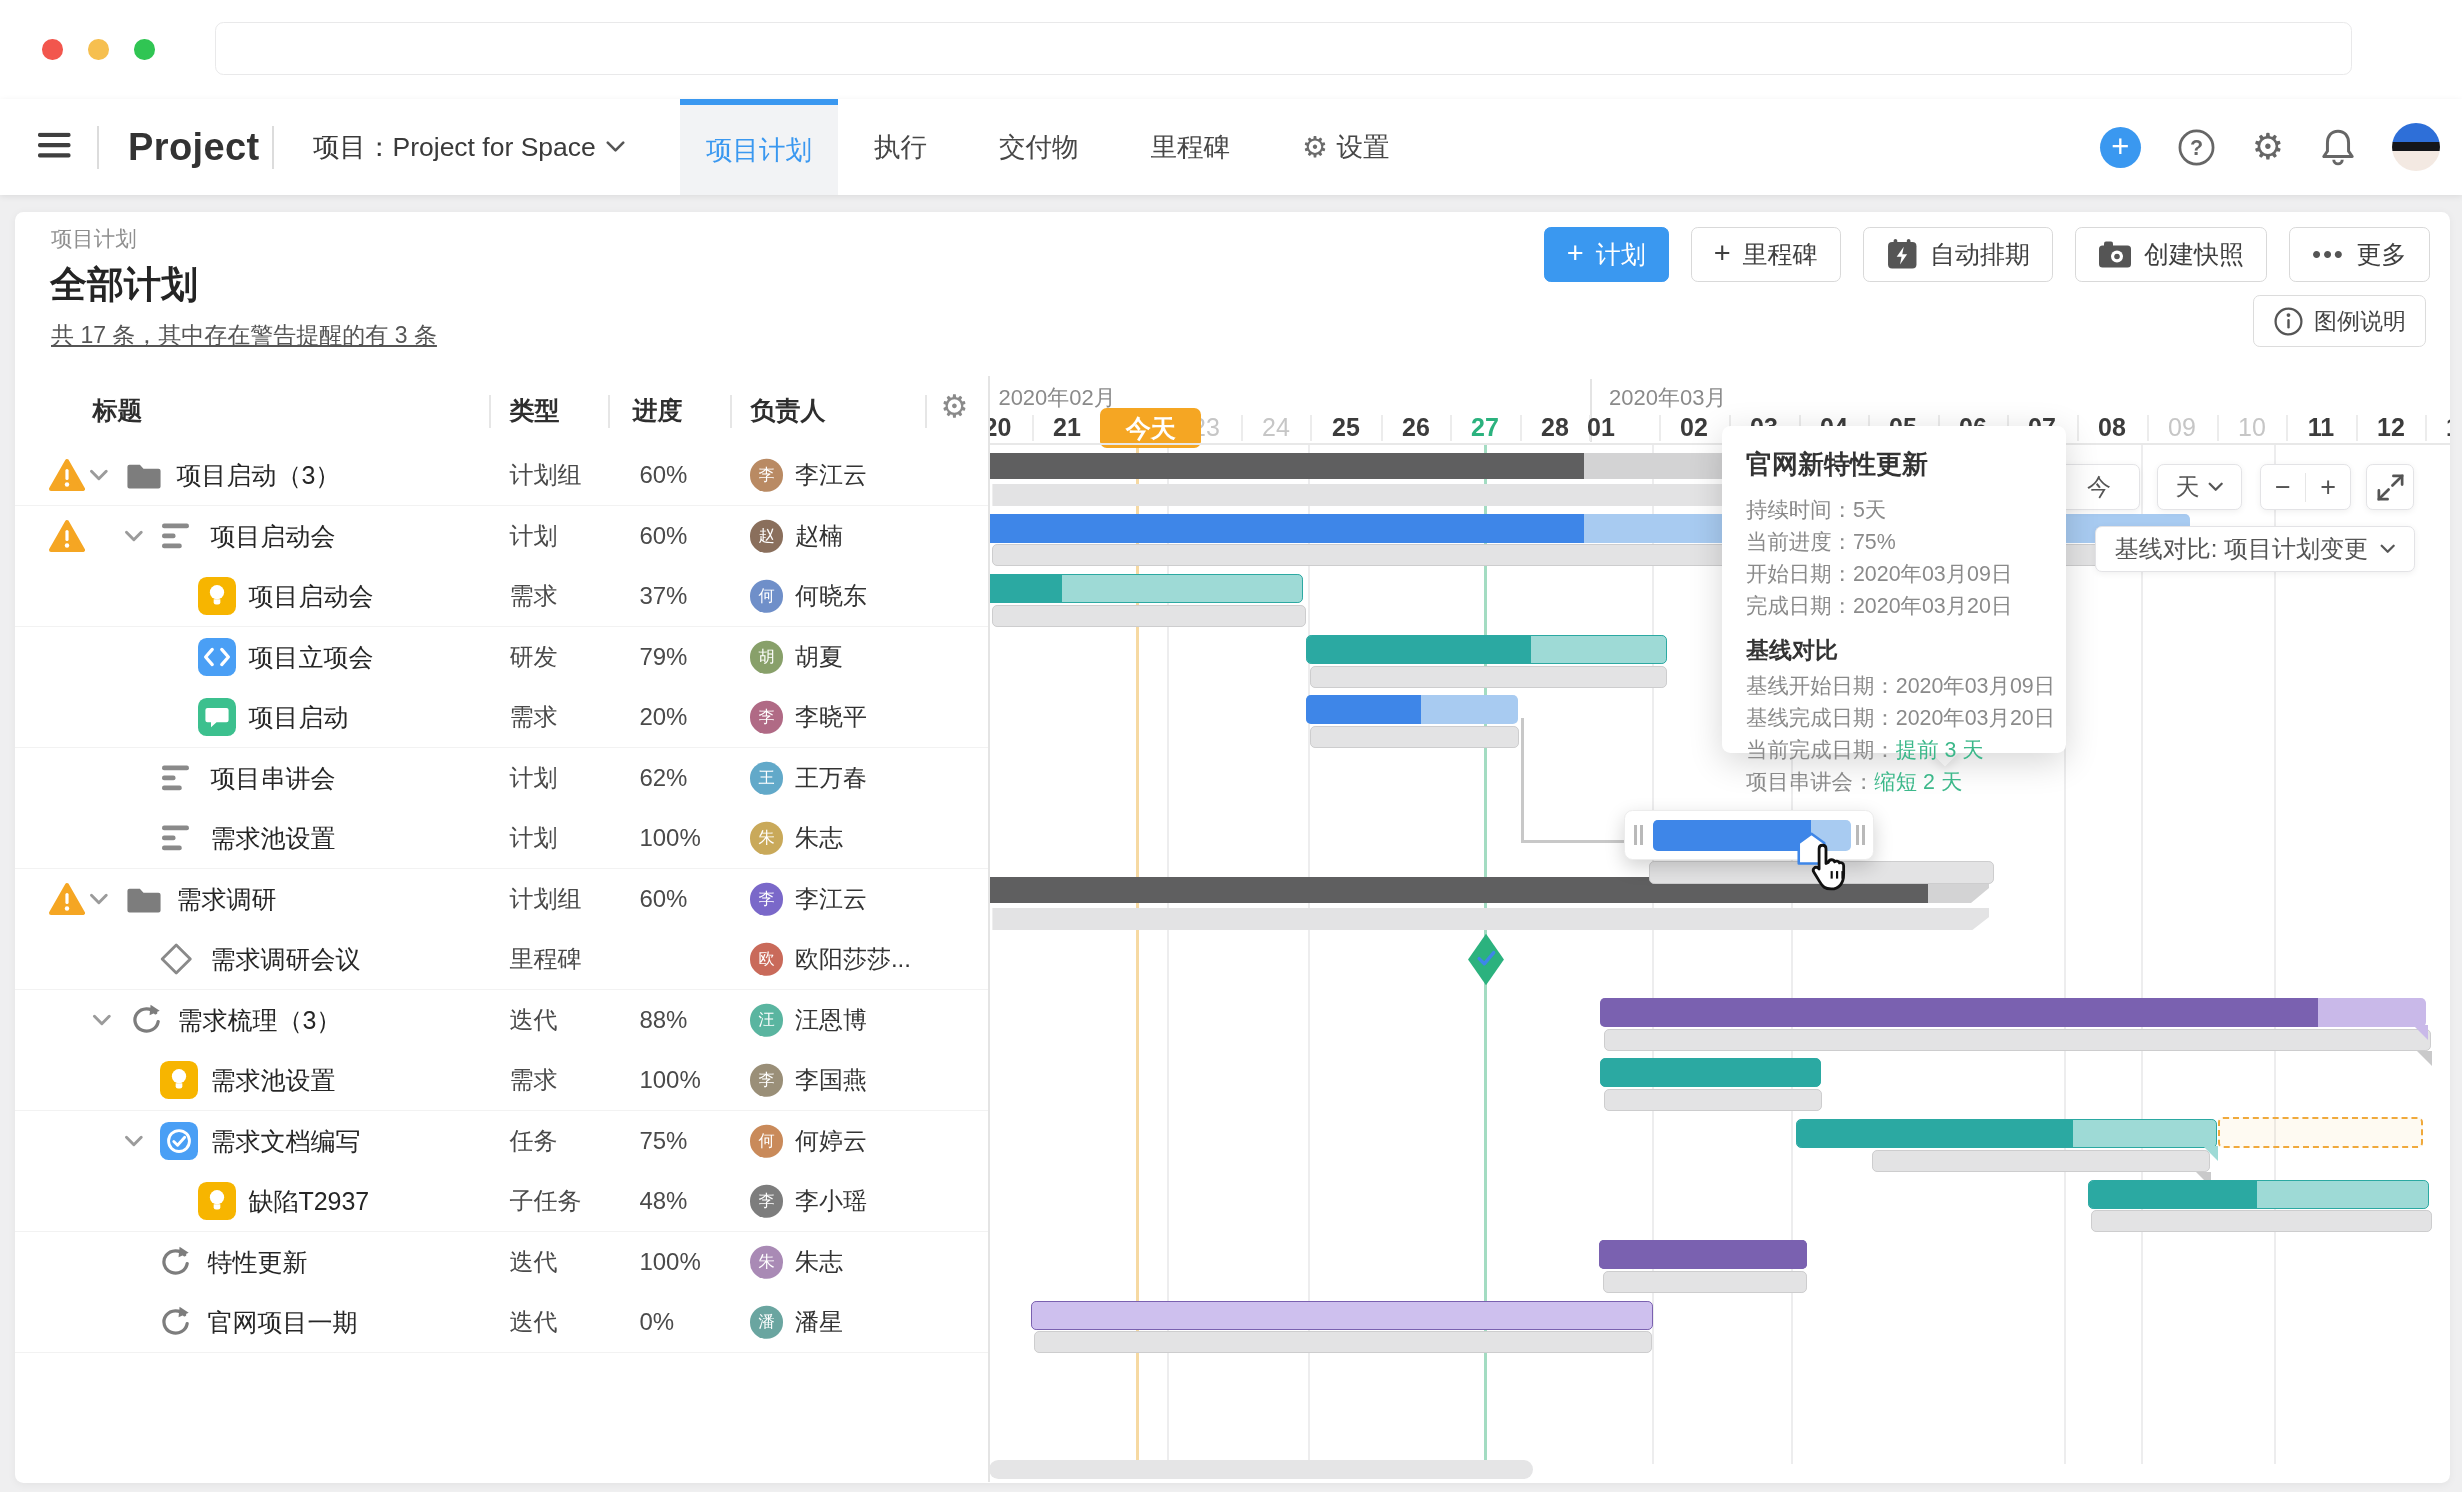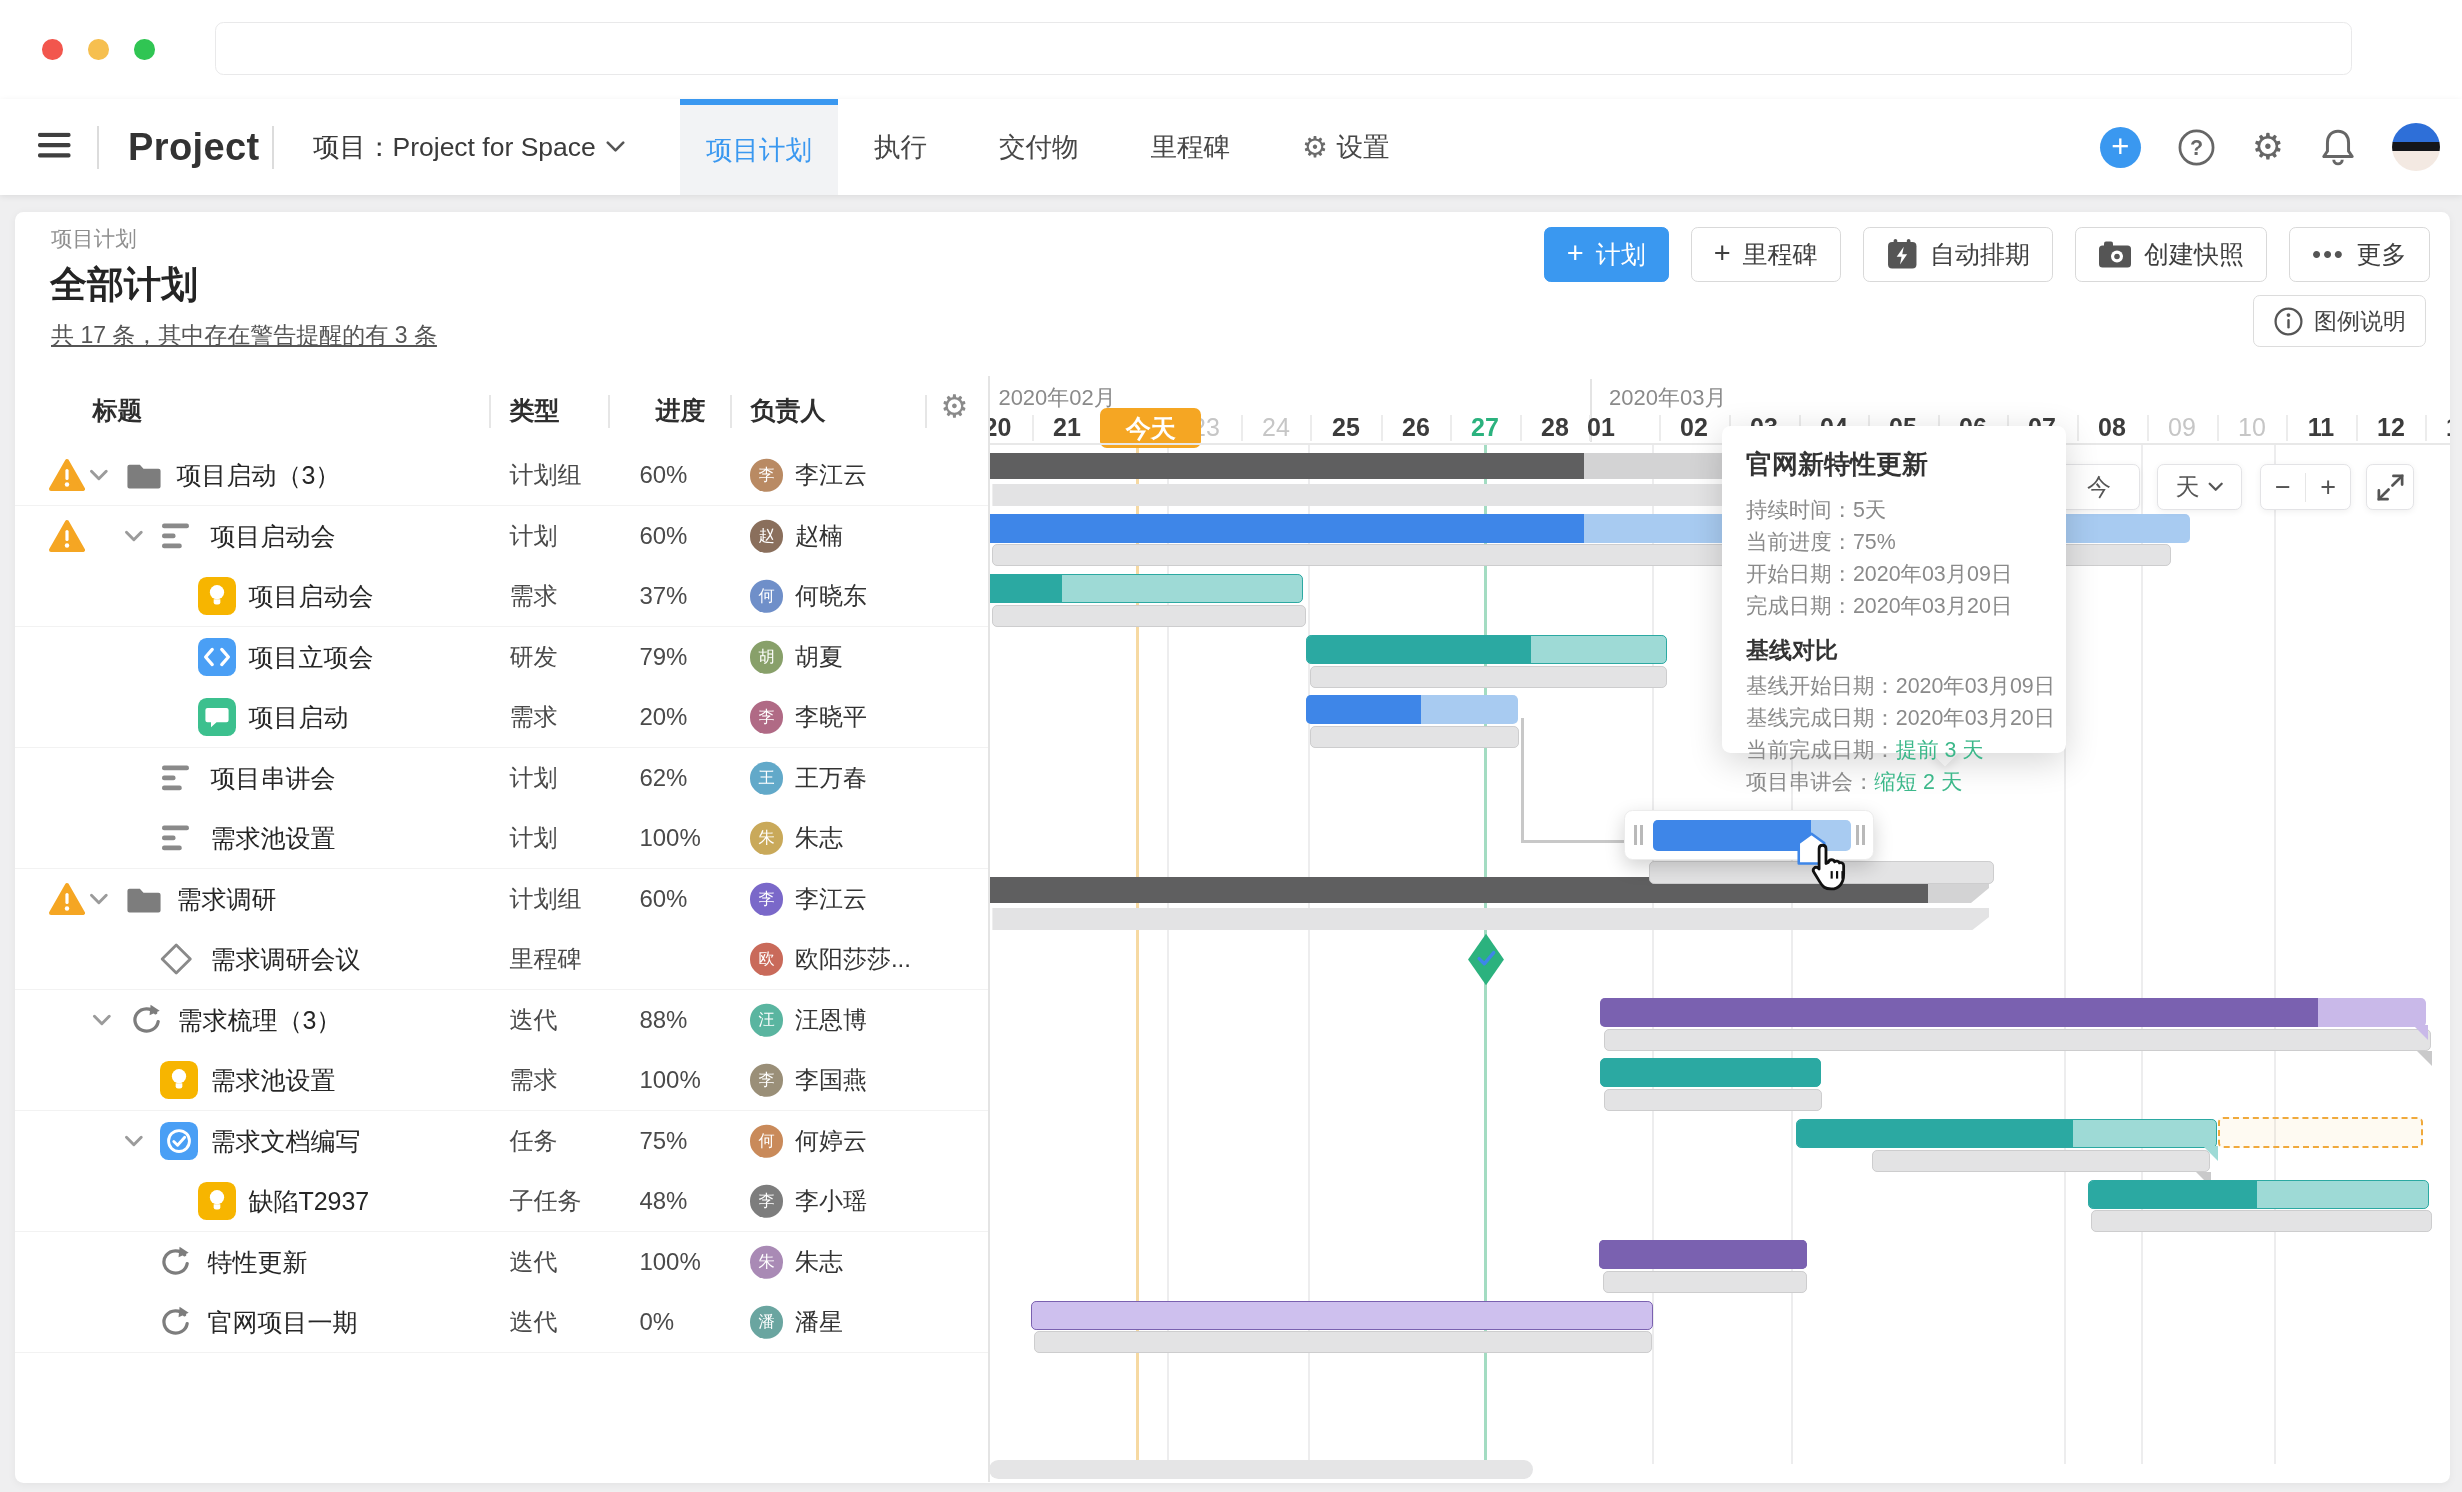--- a/index.html
+++ b/index.html
@@ -178,21 +178,21 @@
         <circle cx="18" cy="18" r="15" fill="none" stroke="#555" stroke-width="2.6"></circle>
         <rect x="16.6" y="15" width="2.8" height="11" rx="1.4" fill="#555"></rect>
         <circle cx="18" cy="10.5" r="2.2" fill="#555"></circle>
       </svg>
     <span>图例说明</span>
   </div>
   <div class="abs" style="left:15.4px;top:376px;width:2435px;height:1.7px;background:#ededee"></div>
   <div id="thead" class="abs">
       <div class="th vc" style="position: absolute; left: 77px; top: 50%;">标题</div>
       <div class="th vc" style="position: absolute; left: 494px; top: 50%;">类型</div>
-      <div class="th vc" style="position: absolute; left: 640px; top: 50%; text-align: right;">进度</div>
+      <div class="th vc" style="position: absolute; left: 617px; top: 50%; text-align: right;">进度</div>
       <div class="th vc" style="position: absolute; left: 735px; top: 50%;">负责人</div>
       <div class="tick" style="position: absolute; left: 474px; top: 19px; width: 1.7px; height: 32.5px;"></div>
       <div class="tick" style="position: absolute; left: 593px; top: 19px; width: 1.7px; height: 32.5px;"></div>
       <div class="tick" style="position: absolute; left: 715px; top: 19px; width: 1.7px; height: 32.5px;"></div>
       <div class="tick" style="position: absolute; left: 910px; top: 19px; width: 1.7px; height: 32.5px;"></div>
       <div style="position: absolute; left: 925px; top: 12px; width: 34px; height: 41px; font-size: 31px; color: rgb(138, 138, 138);">⚙</div>
     </div>
   <div id="trows" class="abs">
       <div class="trow" style="top: 0px;">
         <span class=" vc" style="display: inline-flex; align-items: center; position: absolute; left: 34px; top: 50%;">
@@ -636,20 +636,26 @@
       <div class="ctl" style="position: absolute; left: 1377px; top: 464px; width: 48px; height: 46px;">
         <svg width="31" height="31" viewBox="0 0 32 32">
           <g stroke="#555" stroke-width="2.8" fill="none" stroke-linecap="round">
             <path d="M19 4 h9 v9"></path>
             <path d="M28 4 L18 14"></path>
             <path d="M13 28 H4 v-9"></path>
             <path d="M4 28 L14 18"></path>
           </g>
         </svg>
       </div>
+      <div class="ctl" style="position: absolute; left: 1106px; top: 526px; width: 320px; height: 46px; gap: 12px;">
+        <span>基线对比: 项目计划变更</span>
+        <svg width="15.4" height="10.3" viewBox="0 0 18 12">
+          <polyline points="2,2 9,9 16,2" fill="none" stroke="#555" stroke-width="2.6" stroke-linecap="round" stroke-linejoin="round"></polyline>
+        </svg>
+      </div>
       <div id="tt-arrow" style="position: absolute; left: 945px; top: 740px; width: 22px; height: 22px;"></div>
       <div id="tooltip" style="position: absolute; left: 693px; top: 426px; width: 344px; height: 327px;">
         <div class="tt-title">官网新特性更新</div>
         <div class="tt-row"><span>持续时间：</span><span>5天</span></div>
         <div class="tt-row"><span>当前进度：</span><span>75%</span></div>
         <div class="tt-row"><span>开始日期：</span><span>2020年03月09日</span></div>
         <div class="tt-row"><span>完成日期：</span><span>2020年03月20日</span></div>
         <div class="tt-section">基线对比</div>
         <div class="tt-row"><span>基线开始日期：</span><span class="">2020年03月09日</span></div>
         <div class="tt-row"><span>基线完成日期：</span><span class="">2020年03月20日</span></div>

